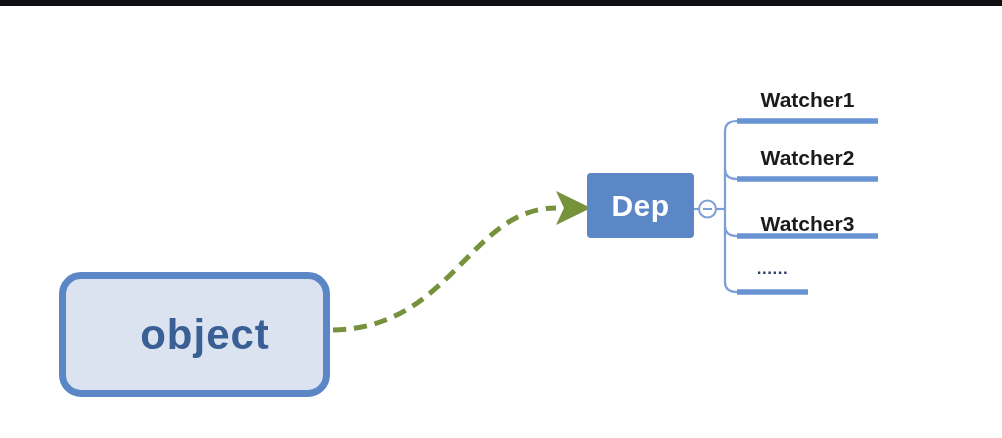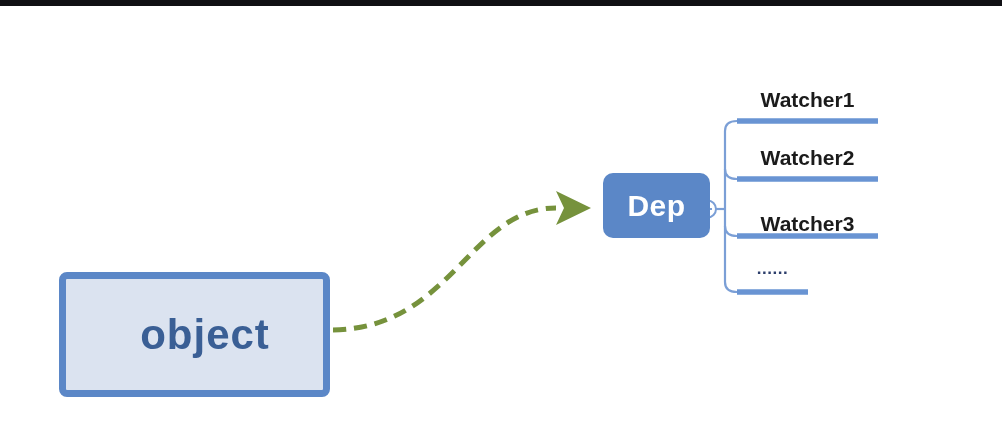--- a/index.html
+++ b/index.html
@@ -7,31 +7,31 @@
     position:relative; width:1002px; height:438px; background:#ffffff;
     overflow:hidden; font-family:"Liberation Sans", sans-serif;
   }
   .topbar {
     position:absolute; left:0; top:0; width:1002px; height:6px;
     background:var(--top-bar, #101014);
   }
   .object-node {
     position:absolute; left:59px; top:272px; width:271px; height:125px;
     box-sizing:border-box; background:var(--object-fill, #dbe3f0);
-    border:7px solid var(--node-blue, #5b87c7); border-radius:8px;
+    border:7px solid var(--node-blue, #5b87c7); border-radius:22px;
     display:flex; align-items:center; justify-content:center;padding-left:21px;
   }
   .object-node .label {
     font-size:42px; font-weight:bold; color:var(--object-text, #3a5f95);
     letter-spacing:1px;
   }
   .dep-node {
     position:absolute; left:587px; top:173px; width:107px; height:65px;
-    background:var(--node-blue, #5b87c7); border-radius:10px;
-    display:flex; align-items:center; justify-content:center;margin-left:16px;
+    background:var(--node-blue, #5b87c7); border-radius:4px;
+    display:flex; align-items:center; justify-content:center;
   }
   .dep-node .label { font-size:30px; font-weight:bold; color:#ffffff; letter-spacing:0.5px; }
   svg.overlay { position:absolute; left:0; top:0; width:1002px; height:438px; }
   .arrow-line {
     fill:none; stroke:var(--arrow-olive, #76923c);
     stroke-width:5; stroke-dasharray:13 8; stroke-linecap:butt;
   }
   .arrow-head { fill:var(--arrow-olive, #76923c); stroke:none; }
   .branch { fill:none; stroke:var(--branch-line, #7b9fd6); stroke-width:2.2; }
   .collapse-circle { fill:#ffffff; stroke:var(--branch-line, #7b9fd6); stroke-width:2; }

